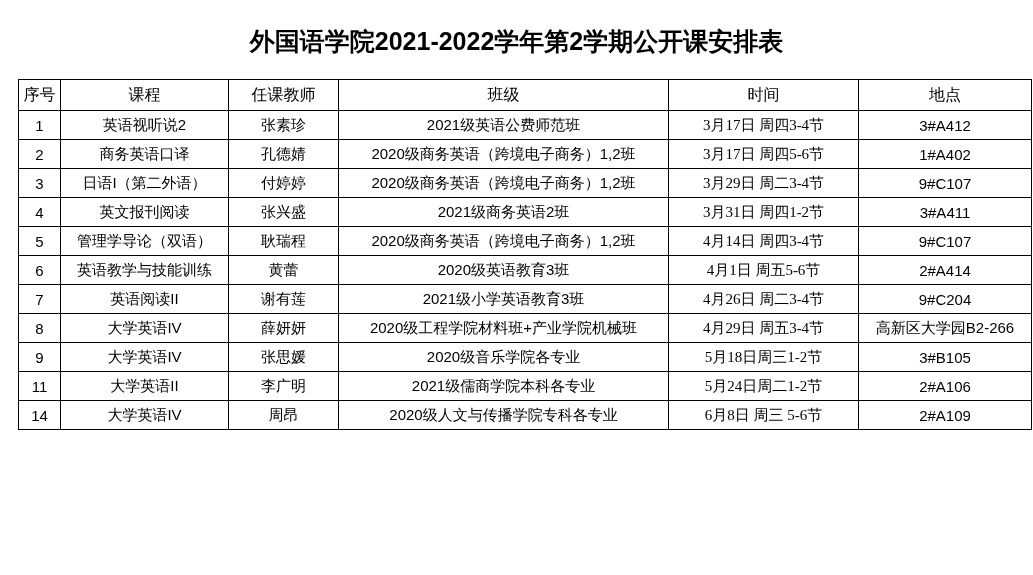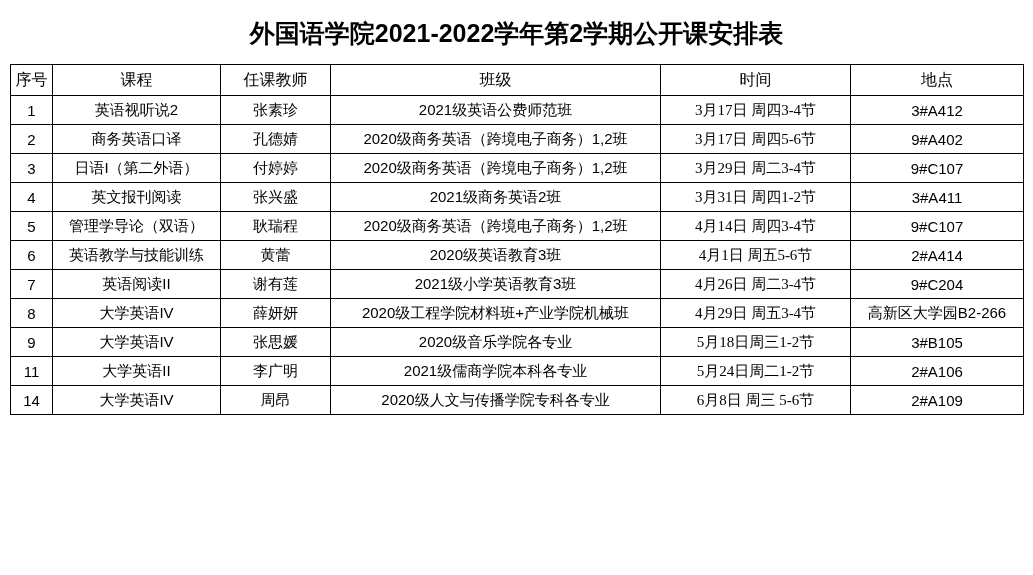--- a/index.html
+++ b/index.html
@@ -11,37 +11,37 @@
     width: 1033px;
     height: 575px;
     font-family: "Liberation Sans", sans-serif;
     color: #000000;
     overflow: hidden;
   }
   .page {
     width: 1033px;
     height: 575px;
     box-sizing: border-box;
-    padding: 0;
+    padding: 8px;
     position: relative;
   }
   .doc-title {
     text-align: center;
     font-size: 25px;
     font-weight: bold;
     letter-spacing: 0px;
     padding-top: 18px;
     padding-bottom: 16px;
     line-height: 1.2;
   }
   table.schedule {
     border-collapse: collapse;
     table-layout: fixed;
     width: 1013px;
-    margin: 0 10px;
+    margin: 7px 10px;
     font-size: 15px;
   }
   table.schedule th,
   table.schedule td {
     border: 1px solid #000000;
     height: 28px;
     padding: 0 4px;
     text-align: center;
     vertical-align: middle;
     white-space: nowrap;
@@ -97,21 +97,21 @@
         <td class="cell-class">2021级英语公费师范班</td>
         <td class="cell-time">3月17日 周四3-4节</td>
         <td>3#A412</td>
       </tr>
       <tr>
         <td>2</td>
         <td class="cell-course">商务英语口译</td>
         <td>孔德婧</td>
         <td class="cell-class">2020级商务英语（跨境电子商务）1,2班</td>
         <td class="cell-time">3月17日 周四5-6节</td>
-        <td>9#A402</td>
+        <td>1#A402</td>
       </tr>
       <tr>
         <td>3</td>
         <td class="cell-course">日语I（第二外语）</td>
         <td>付婷婷</td>
         <td class="cell-class">2020级商务英语（跨境电子商务）1,2班</td>
         <td class="cell-time">3月29日 周二3-4节</td>
         <td>9#C107</td>
       </tr>
       <tr>

